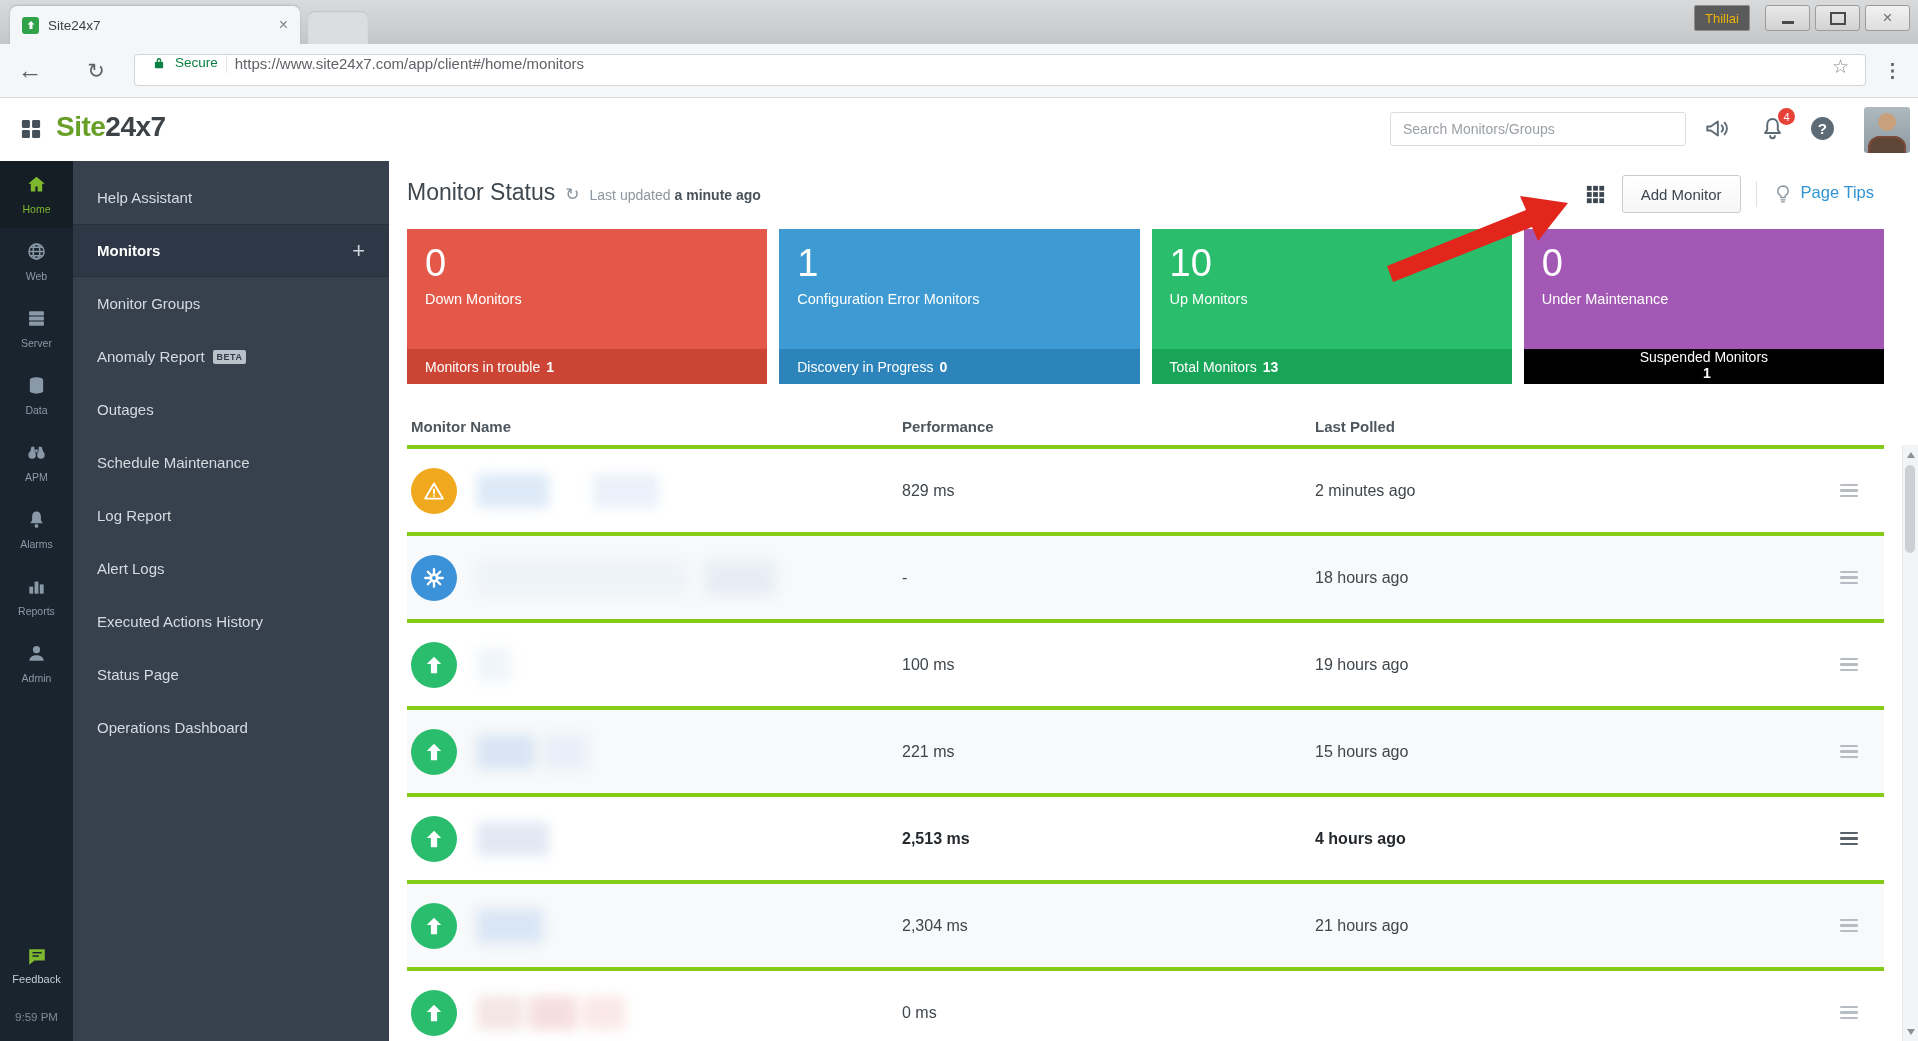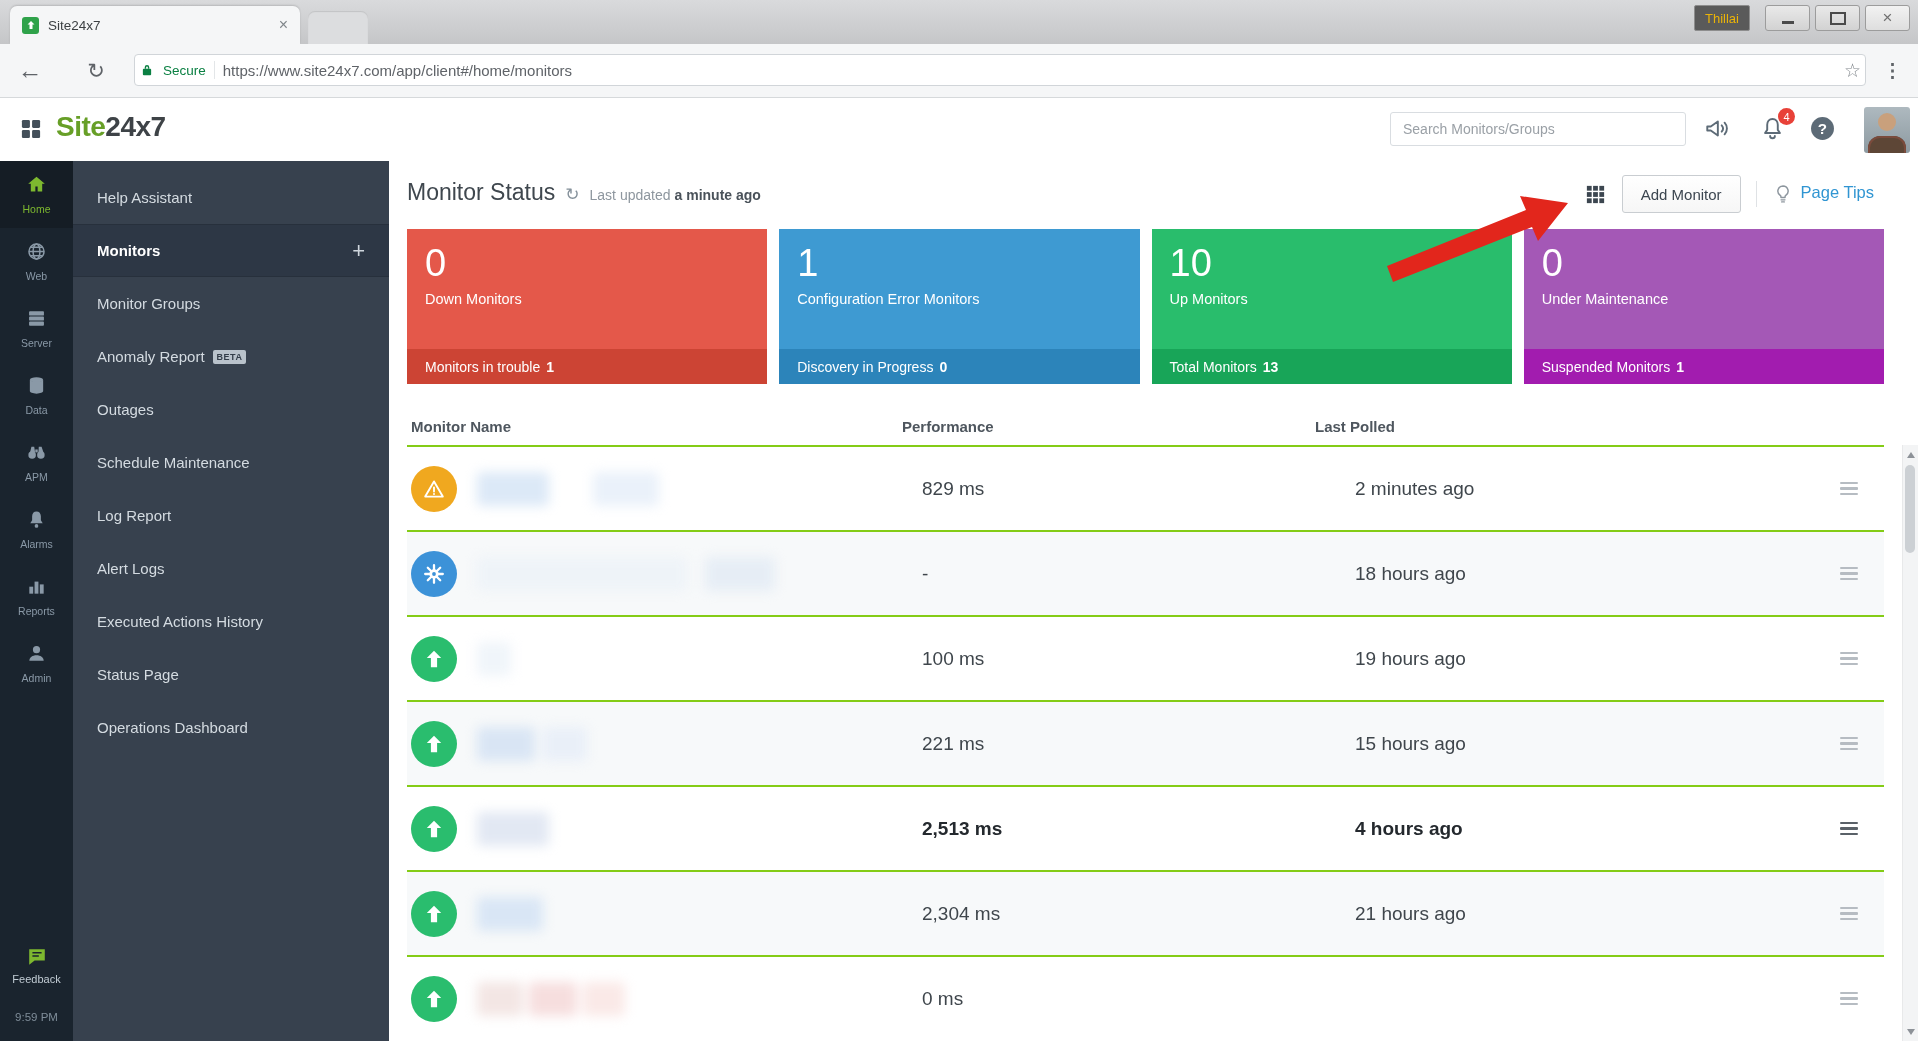--- a/index.html
+++ b/index.html
@@ -22,21 +22,21 @@
   .glyph-min{width:12px;height:3px;background:#4a4a4a;margin-top:9px;}
   .glyph-max{width:12px;height:9px;border:2px solid #4a4a4a;}
   .win-btn.close{background:linear-gradient(#f2f2f2,#dedede);font-size:17px;color:#707070;}
 
   
   .navbar{position:absolute;top:44px;left:0;right:0;height:54px;background:#f5f6f7;border-bottom:1px solid #d6d9db;box-sizing:border-box;}
   .nav-btn{position:absolute;top:0;height:53px;display:flex;align-items:center;justify-content:center;color:#5f6368;}
   .nav-back{left:10px;width:40px;font-size:25px;}
   .nav-refresh{left:76px;width:40px;font-size:21px;}
   .addressbar{position:absolute;left:134px;right:52px;top:10px;height:32px;background:#fff;border:1px solid #d1d5d9;border-radius:4px;
-       display:flex;align-items:center;padding:0 4px;gap:8px;box-sizing:border-box;}
+       display:flex;align-items:flex-start;padding:0 16px;gap:8px;box-sizing:border-box;}
   .lock-ic{width:16px;height:16px;flex:none;display:flex;}
   .secure{color:#0b8043;font-size:13.5px;}
   .addr-sep{width:1px;height:18px;background:#e3e6e8;}
   .url{color:#5f6368;font-size:15px;flex:1;white-space:nowrap;overflow:hidden;}
   .star{color:#80868b;font-size:19px;}
   .dots{position:absolute;right:16px;top:0;height:53px;display:flex;align-items:center;color:#5f6368;font-size:19px;font-weight:bold;}
 
   
   .appbar{position:absolute;top:98px;left:0;right:0;height:63px;background:#fff;}
   .app-grid{position:absolute;left:18px;top:18px;width:26px;height:26px;color:#44505a;}
@@ -100,21 +100,21 @@
   .card-count{font-size:38px;line-height:1.1;}
   .card-label{font-size:14.5px;margin-top:6px;}
   .card-footer{height:35px;display:flex;align-items:center;padding:0 18px;color:#fff;font-size:14px;}
   .card-footer b{margin-left:6px;}
 
   .table{position:absolute;top:246px;left:18px;right:34px;}
   .t-head{display:grid;grid-template-columns:495px 413px 1fr 70px;height:38px;align-items:center;
        font-size:15px;font-weight:bold;color:#4e565e;}
   .t-head .c1{padding-left:4px;}
   .t-row{display:grid;grid-template-columns:495px 413px 1fr 70px;height:83px;align-items:center;
-       border-top:2px solid #84cc16;font-size:19px;color:#3f464c;gap:20px;}
+       border-top:4px solid #84cc16;font-size:16px;color:#3f464c;}
   .rows > div:nth-of-type(even){background:#f7f9fa;}
   .t-row.highlight{font-weight:bold;color:#24292e;}
   .name-cell{display:flex;align-items:center;padding-left:4px;}
   .status-circle{width:46px;height:46px;border-radius:50%;display:flex;align-items:center;justify-content:center;flex:none;}
   .status-circle svg{width:24px;height:24px;}
   .blobs{display:flex;margin-left:20px;filter:blur(6px);}
   .b{display:block;height:34px;border-radius:4px;width:0;}
   .rows > div:nth-of-type(1) .b1{width:72px;background:#dce9f7;}
   .rows > div:nth-of-type(1) .b2{width:66px;background:#eaf1fa;margin-left:44px;}
   .rows > div:nth-of-type(2) .b1{width:210px;background:#eef3f8;}
@@ -409,21 +409,21 @@
             <div class="card-footer" style="background: rgb(24, 165, 88);">
               <span>Total Monitors</span>
               <b>13</b>
             </div>
           </div>
           <div class="card">
             <div class="card-body" style="background: rgb(164, 88, 182);">
               <div class="card-count">0</div>
               <div class="card-label">Under Maintenance</div>
             </div>
-            <div class="card-footer" style="background: #a21caf;">
+            <div class="card-footer" style="background: #000000; flex-direction: column;">
               <span>Suspended Monitors</span>
               <b>1</b>
             </div>
           </div>
         </div>
 
       <div class="table">
         <div class="t-head">
           <span class="c1">Monitor Name</span>
           <span class="c2">Performance</span>

